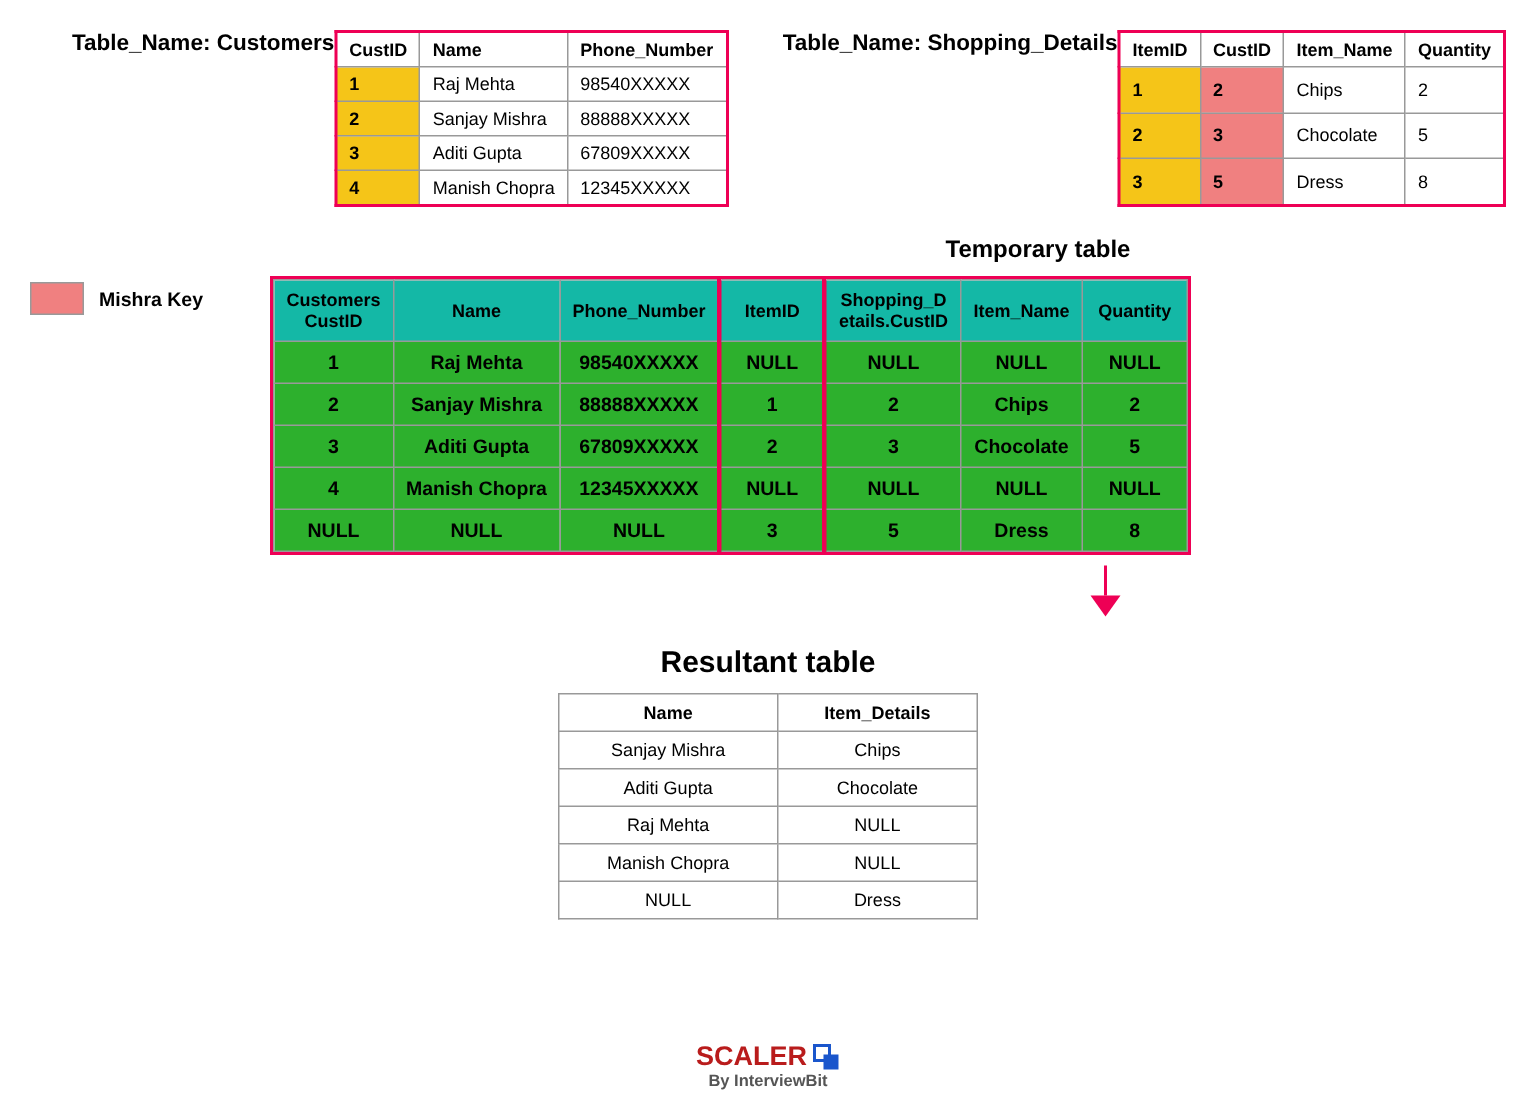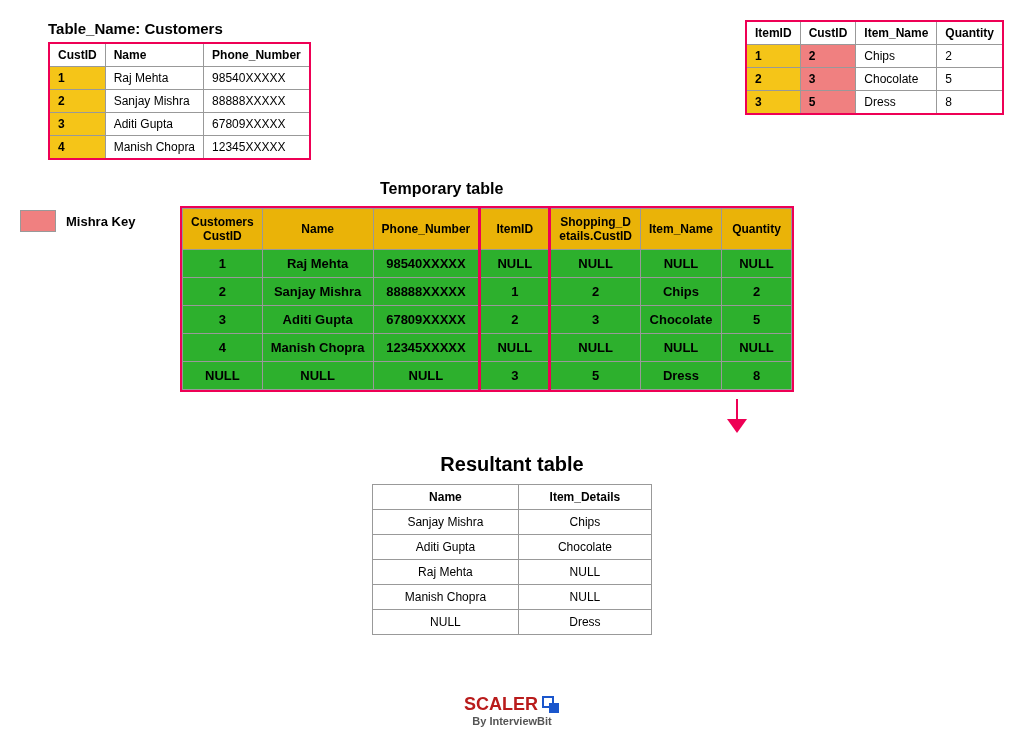--- a/index.html
+++ b/index.html
@@ -24,21 +24,21 @@
     
     .top-section {
       display: flex;
       justify-content: space-between;
       margin-bottom: 20px;
     }
 
     
     .table-section {
       display: flex;
-      flex-direction: column;
+      flex-direction: row;
       padding-left: 28px;
     }
 
     .table-title {
       font-weight: bold;
       font-size: 15px;
       margin-bottom: 5px;
     }
 
     table.db-table {
@@ -93,28 +93,29 @@
       font-weight: bold;
       font-size: 13px;
     }
 
     .temp-title {
       font-weight: bold;
       font-size: 16px;
       margin-bottom: 8px;
       align-self: flex-start;
       margin-left: 200px;
+      text-align: center;
     }
 
     table.temp-table {
       border-collapse: collapse;
     }
 
     table.temp-table th {
-      background: #eab308;
+      background: #14b8a6;
       border: 1px solid #999;
       padding: 6px 8px;
       font-weight: bold;
       font-size: 12px;
       text-align: center;
     }
 
     table.temp-table td {
       border: 1px solid #999;
       padding: 6px 8px;
@@ -254,20 +255,21 @@
             <tr>
     <td class="cell-yellow">4</td>
     <td>Manish Chopra</td>
     <td>12345XXXXX</td>
   </tr>
           </tbody>
       </table>
     </div>
 
     <div class="table-section">
+      <div class="table-title">Table_Name: Shopping_Details</div>
       <table class="db-table">
         <thead>
           <tr>
             <th class="cell-yellow">ItemID</th>
             <th class="cell-pink">CustID</th>
             <th>Item_Name</th>
             <th>Quantity</th>
           </tr>
         </thead>
         <tbody id="shopping-tbody">

